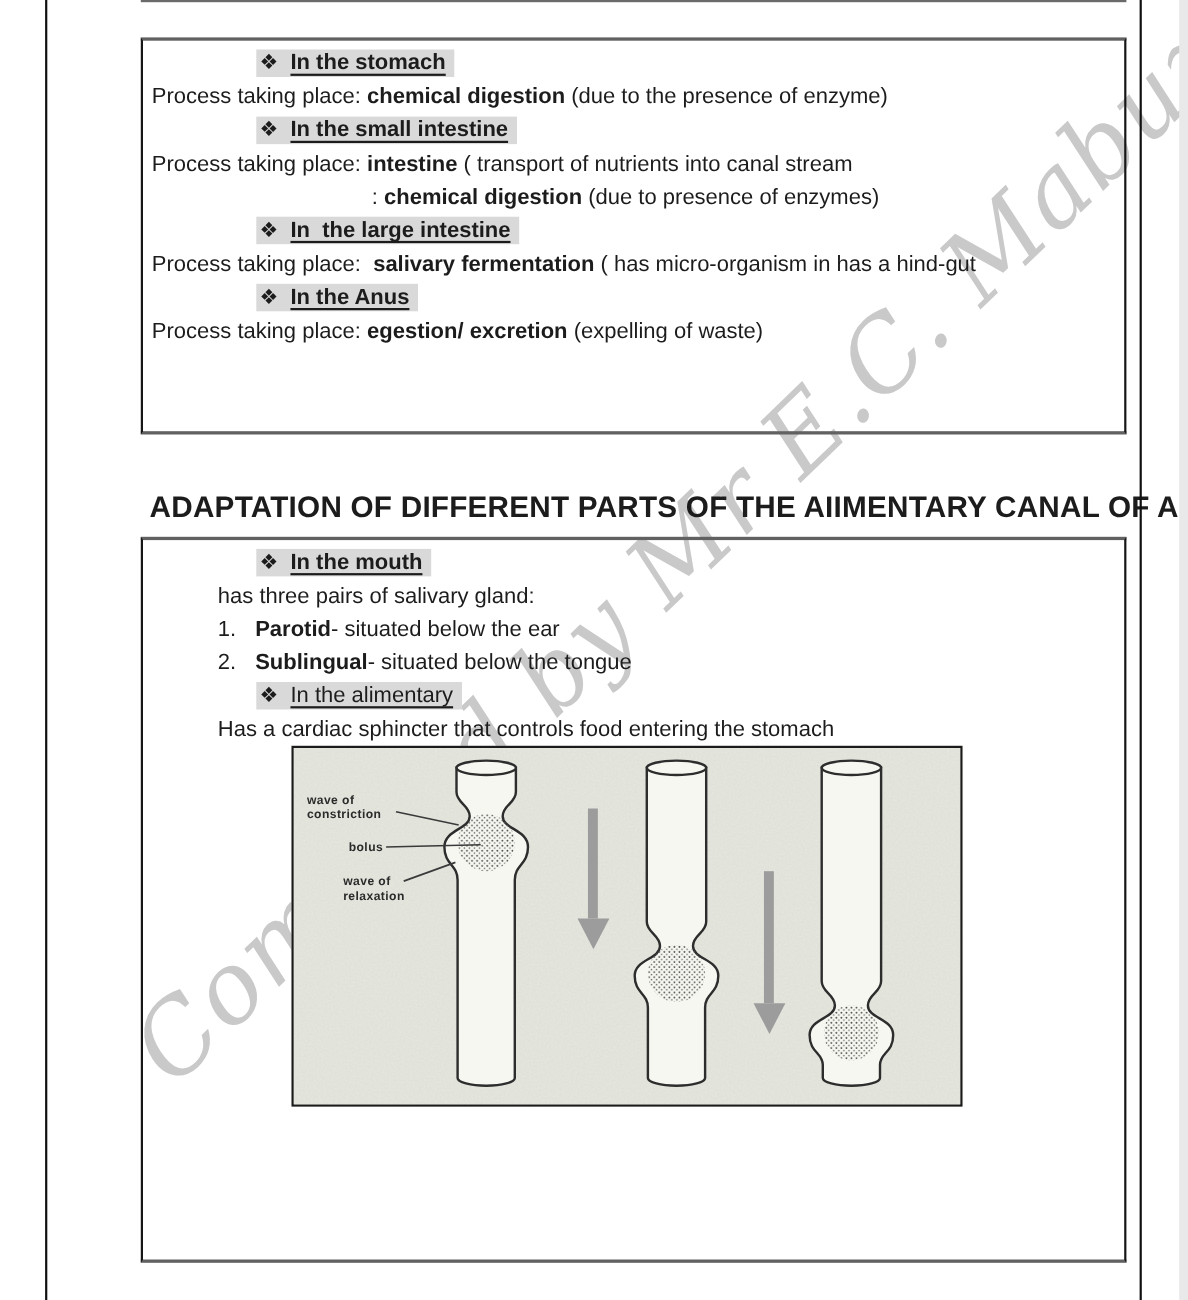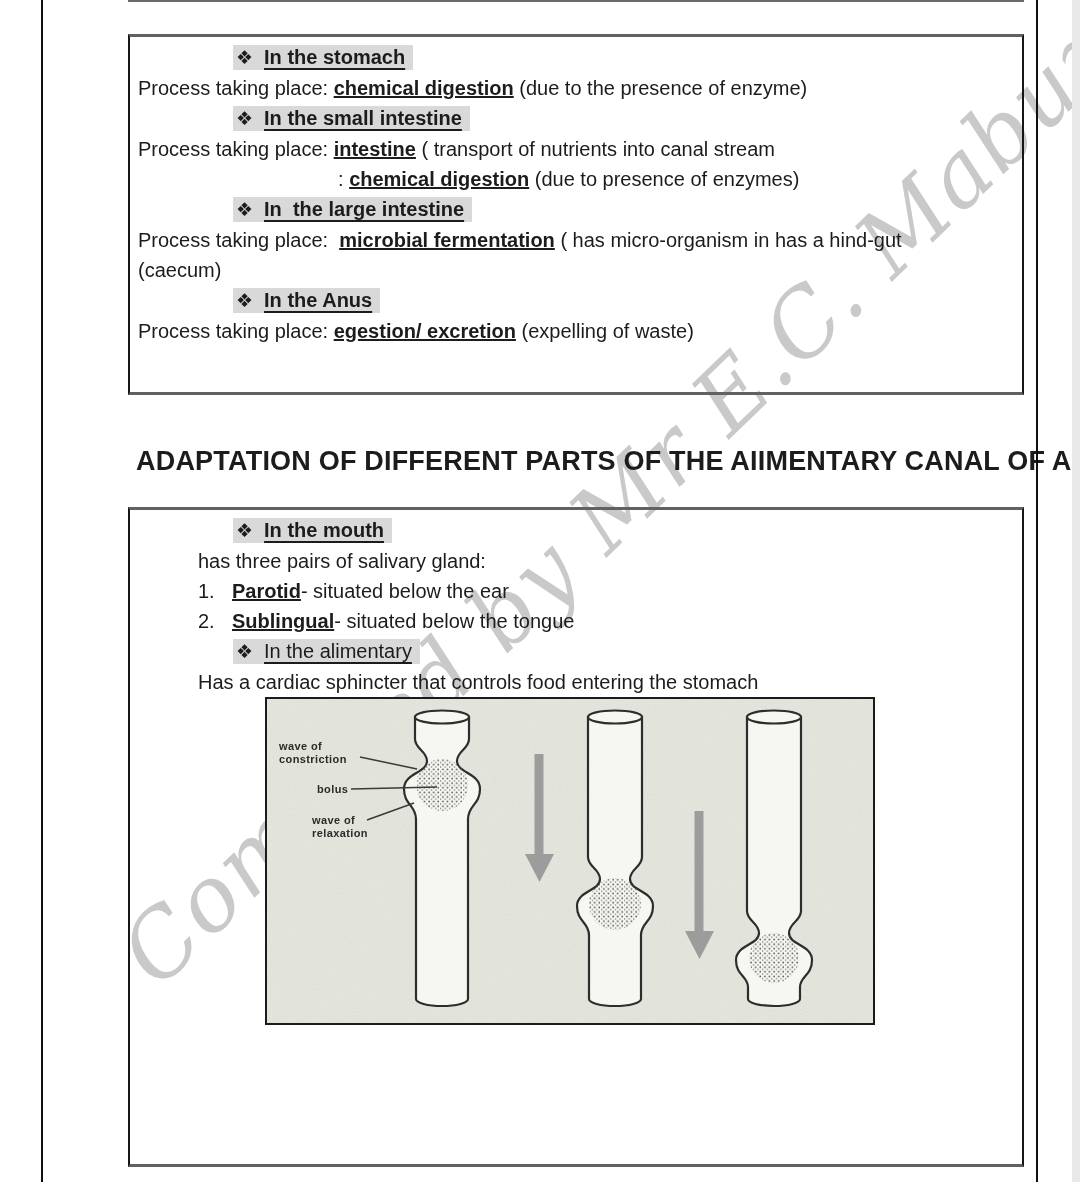--- a/index.html
+++ b/index.html
@@ -10,23 +10,23 @@
         letter-spacing:2px;white-space:nowrap;z-index:0;}
   .rule-left{position:absolute;left:41px;top:0;width:2px;height:1182px;background:#101010;z-index:2;}
   .rule-right{position:absolute;left:1036px;top:0;width:2px;height:1182px;background:#101010;z-index:2;}
   .edge-strip{position:absolute;left:1072px;top:0;width:8px;height:1182px;background:#e9e9e9;z-index:3;}
   .top-hairline{position:absolute;left:128px;top:0;width:896px;height:2px;background:#6a6a6a;z-index:2;}
   .nbox{position:absolute;left:128px;width:896px;box-sizing:border-box;z-index:1;
         border-left:2px solid #161616;border-right:2px solid #161616;
         border-top:3px solid #616161;border-bottom:3px solid #616161;
         padding:5px 8px 0 8px;background:transparent;}
   #box1{top:34px;height:361px;}
-  #box2{top:507px;height:660px;}
+  #box2{top:488px;height:660px;}
   .line{font-size:20px;line-height:30px;white-space:pre-wrap;}
-  .b{font-weight:bold;text-decoration:underline;}
+  .b{font-weight:bold;}
   .sm{font-size:15px;}
   .hdr{line-height:30px;margin-left:95px;font-size:20px;white-space:pre-wrap;}
   .hl{background:#d9d9d9;padding:1px 8px 2px 3px;}
   .bullet{font-size:19px;margin-right:11px;}
   .ht{text-decoration:underline;text-decoration-thickness:2px;text-underline-offset:4px;}
   .bx1 .ind{margin-left:200px;}
   .bx2 .line{margin-left:60px;}
   .num{display:inline-block;width:34px;}
   .heading{position:absolute;left:136px;top:446px;font-size:27px;font-weight:bold;
         line-height:30px;z-index:1;letter-spacing:0.2px;white-space:pre;}
@@ -50,22 +50,21 @@
   <div class="edge-strip"></div>
   <div class="top-hairline"></div>
 
   <div class="nbox bx1" id="box1">
       <div class="hdr"><span class="hl"><span class="bullet">❖</span><span class="ht b">In the stomach</span></span></div>
       <div class="line"><span>Process taking place: </span><span class="b">chemical digestion</span><span> (due to the presence of enzyme)</span></div>
       <div class="hdr"><span class="hl"><span class="bullet">❖</span><span class="ht b">In the small intestine</span></span></div>
       <div class="line"><span>Process taking place: </span><span class="b">intestine</span><span> ( transport of nutrients into canal stream</span></div>
       <div class="line ind"><span>: </span><span class="b">chemical digestion</span><span> (due to presence of enzymes)</span></div>
       <div class="hdr"><span class="hl"><span class="bullet">❖</span><span class="ht b">In  the large intestine</span></span></div>
-      <div class="line"><span>Process taking place:  </span><span class="b">microbial fermentation</span><span> ( has micro-organism in has a hind-gut</span></div>
-      <div class="line"><span>(caecum)</span></div>
+      <div class="line"><span>Process taking place:  </span><span class="b">salivary fermentation</span><span> ( has micro-organism in has a hind-gut</span></div>
       <div class="hdr"><span class="hl"><span class="bullet">❖</span><span class="ht b">In the Anus</span></span></div>
       <div class="line"><span>Process taking place: </span><span class="b">egestion/ excretion</span><span> (expelling of waste)</span></div>
     </div>
 
   <div class="heading">ADAPTATION OF DIFFERENT PARTS OF THE AIIMENTARY CANAL OF A PIG</div>
 
   <div class="nbox bx2" id="box2">
 
   <div class="hdr"><span class="hl"><span class="bullet">❖</span><span class="ht b">In the mouth</span></span></div>
       <div class="line"><span>has three pairs of salivary gland:</span></div>

